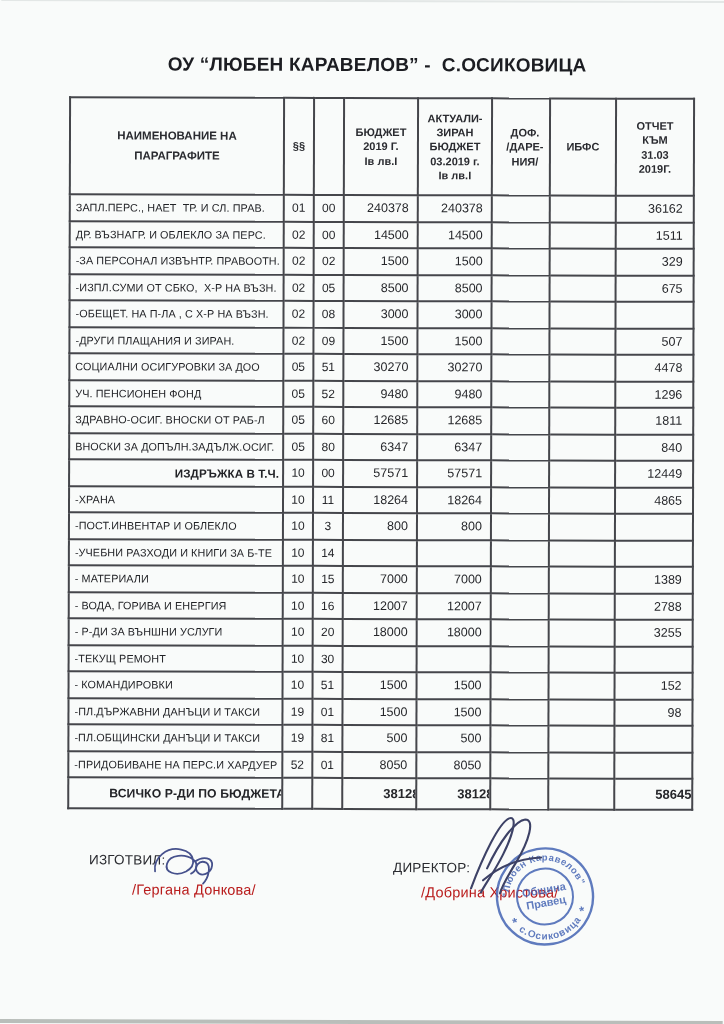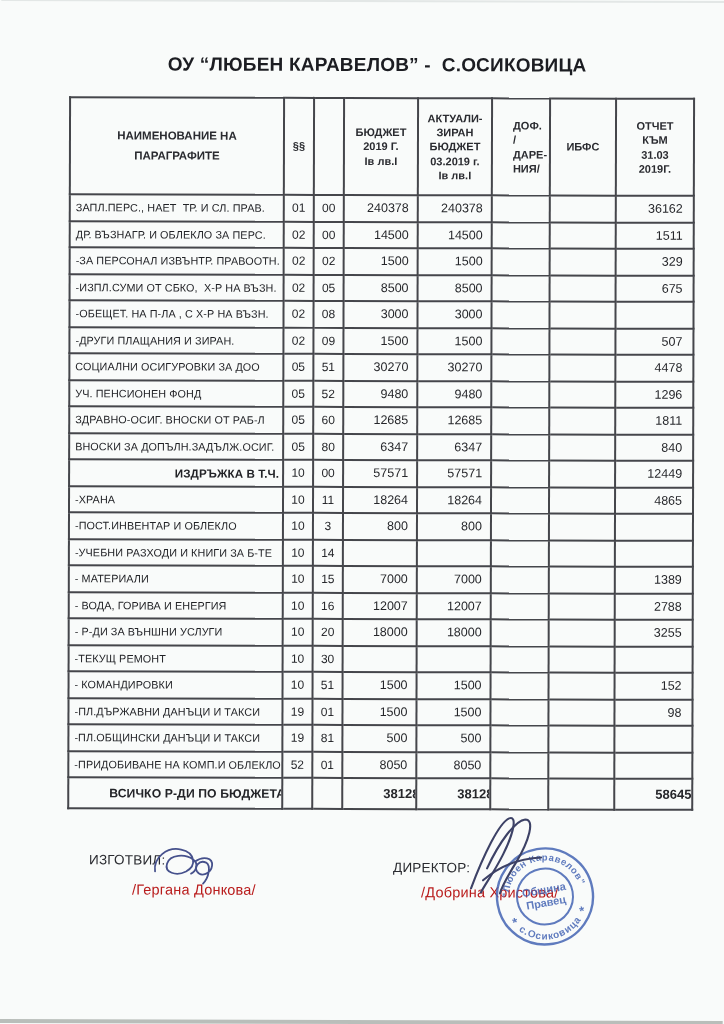--- a/index.html
+++ b/index.html
@@ -23,21 +23,21 @@
   }
   .budget th,.budget td{border:2px solid #45464b;overflow:hidden;}
   .budget thead tr{height:97px;}
   .budget tbody tr{height:26.5px;}
   .budget tbody tr.em-row{height:31px;}
   .budget th{
     font-weight:700;font-size:11px;line-height:1.3;color:#2a2b30;
     white-space:pre-line;text-align:center;vertical-align:middle;padding:2px;
   }
   th.h-name{font-size:11.5px;line-height:1.7;}
-  th.h-dof{text-align:left;padding-left:20px;}
+  th.h-dof{text-align:center;padding-left:10px;}
   .c-name{
     font-size:10.8px;letter-spacing:.1px;text-align:left;
     padding:0 3px 0 5px;white-space:pre;color:#222327;
   }
   .c-par{text-align:center;font-size:12px;}
   .c-num{text-align:right;font-size:12.5px;padding-right:8px;}
   .c-report{padding-right:10px;}
   .em-label .c-name{font-weight:700;font-size:11.6px;text-align:right;}
   .em-row td{font-weight:700;padding-left:40px;}
   .em-row .c-name{font-size:12.2px;}
@@ -299,21 +299,21 @@
     <td class="c-name">-ПЛ.ОБЩИНСКИ ДАНЪЦИ И ТАКСИ</td>
     <td class="c-par">19</td>
     <td class="c-par">81</td>
     <td class="c-num">500</td>
     <td class="c-num">500</td>
     <td class="c-num c-dof"></td>
     <td class="c-num c-ibfs"></td>
     <td class="c-num c-report"></td>
   </tr>
         <tr>
-    <td class="c-name">-ПРИДОБИВАНЕ НА КОМП.И ОБЛЕКЛО</td>
+    <td class="c-name">-ПРИДОБИВАНЕ НА ПЕРС.И ХАРДУЕР</td>
     <td class="c-par">52</td>
     <td class="c-par">01</td>
     <td class="c-num">8050</td>
     <td class="c-num">8050</td>
     <td class="c-num c-dof"></td>
     <td class="c-num c-ibfs"></td>
     <td class="c-num c-report"></td>
   </tr>
         <tr class="em-row">
     <td class="c-name">ВСИЧКО Р-ДИ ПО БЮДЖЕТА:</td>

